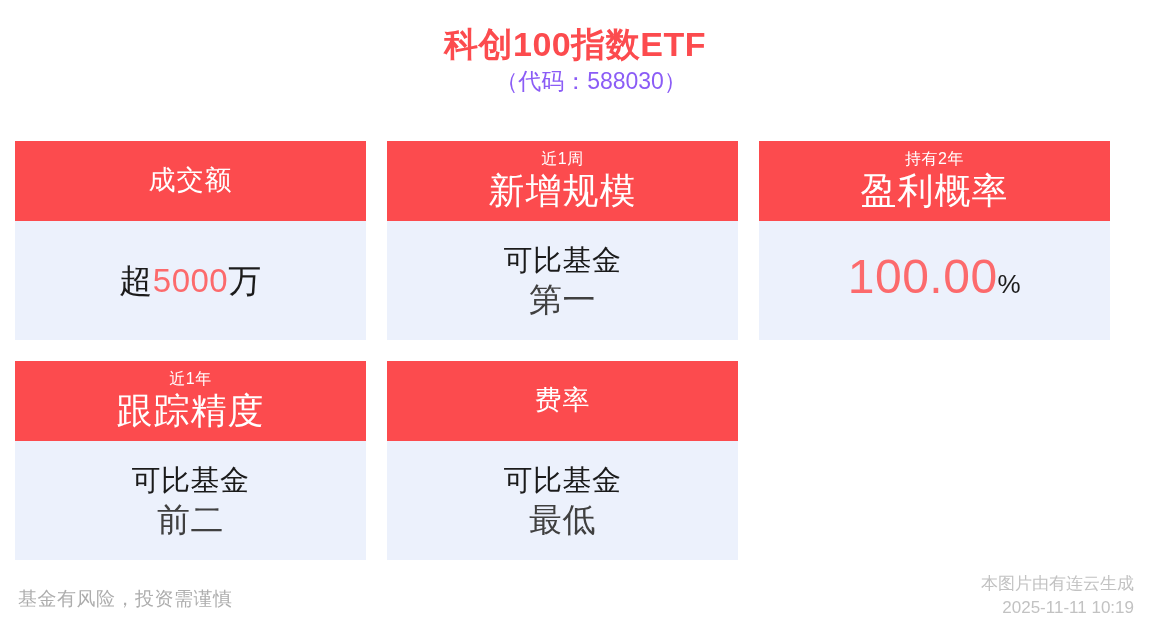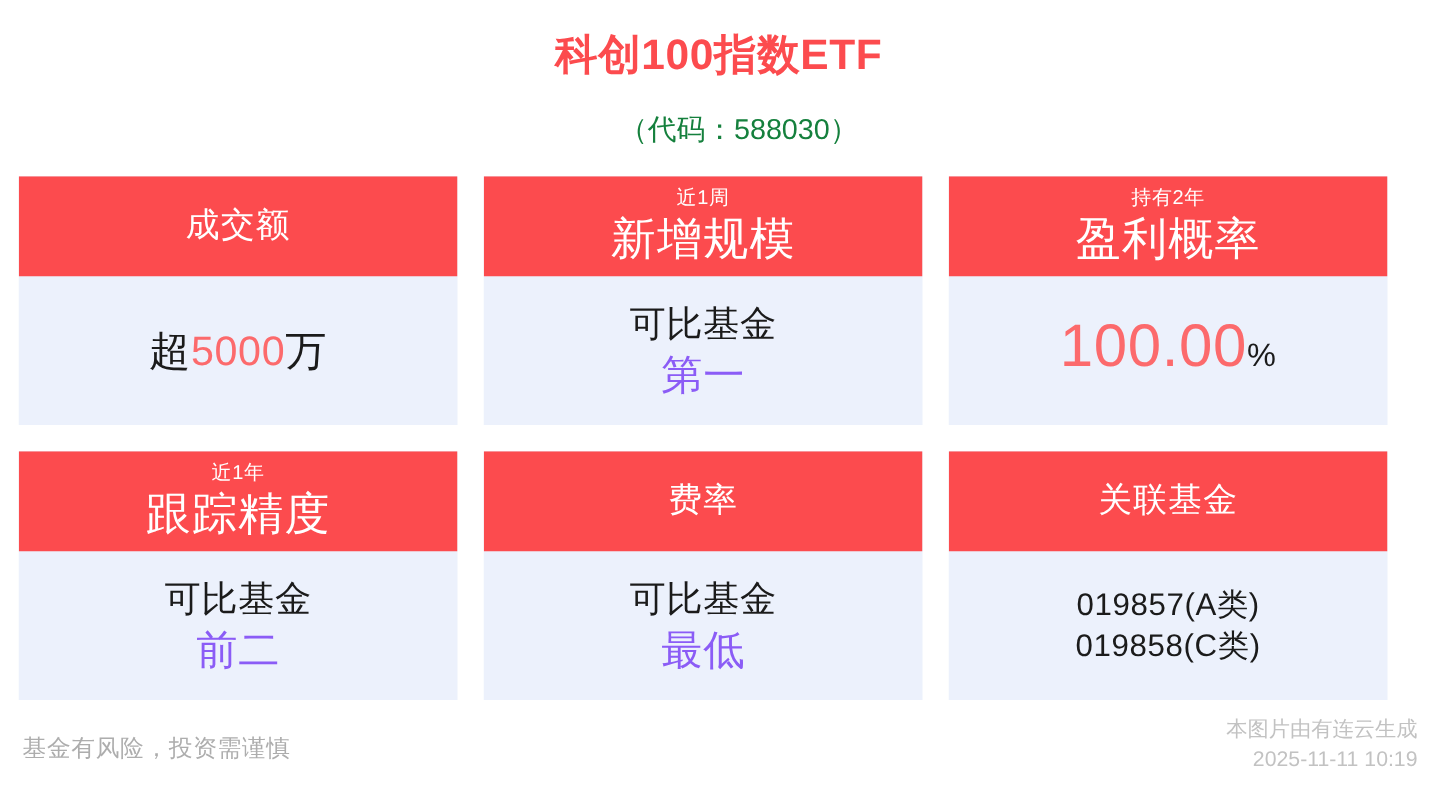--- a/index.html
+++ b/index.html
@@ -28,23 +28,23 @@
     text-align: center;
   }
   .title {
     font-size: 34px;
     font-weight: bold;
     color: #FC4B4E;
     line-height: 44px;
     letter-spacing: 0.5px;
   }
   .subtitle {
-    margin-top: 22px;
+    margin-top: 0;
     font-size: 23px;
-    color: #15803d;
+    color: #8b5cf6;
     line-height: 30px;
     font-weight: normal;
     padding-left: 32px;
   }
 
   
   .grid {
     position: absolute;
     left: 15px;
     top: 141px;
@@ -102,21 +102,21 @@
     color: #1b1b1b;
   }
 
   .body-line {
     font-size: 29px;
     line-height: 38px;
     color: #1b1b1b;
     letter-spacing: 0.5px;
   }
   .body-line.accent {
-    color: #8b5cf6;
+    color: #404040;
     font-size: 33px;
     line-height: 42px;
   }
   .body-line.big {
     font-size: 33px;
     line-height: 42px;
   }
   .body-line.codes {
     font-size: 25px;
     line-height: 33px;
@@ -203,29 +203,20 @@
     <div class="card">
       <div class="card-head single">
         <div class="head-main">费率</div>
       </div>
       <div class="card-body">
         <div class="body-line">可比基金</div>
         <div class="body-line accent">最低</div>
       </div>
     </div>
 
-    <div class="card">
-      <div class="card-head single">
-        <div class="head-main">关联基金</div>
-      </div>
-      <div class="card-body">
-        <div class="body-line codes">019857(A类)</div>
-        <div class="body-line codes">019858(C类)</div>
-      </div>
-    </div>
 
   </div>
 
   <div class="footer-left">基金有风险，投资需谨慎</div>
 
   <div class="footer-right">
     <div>本图片由有连云生成</div>
     <div>2025-11-11 10:19</div>
   </div>
 

